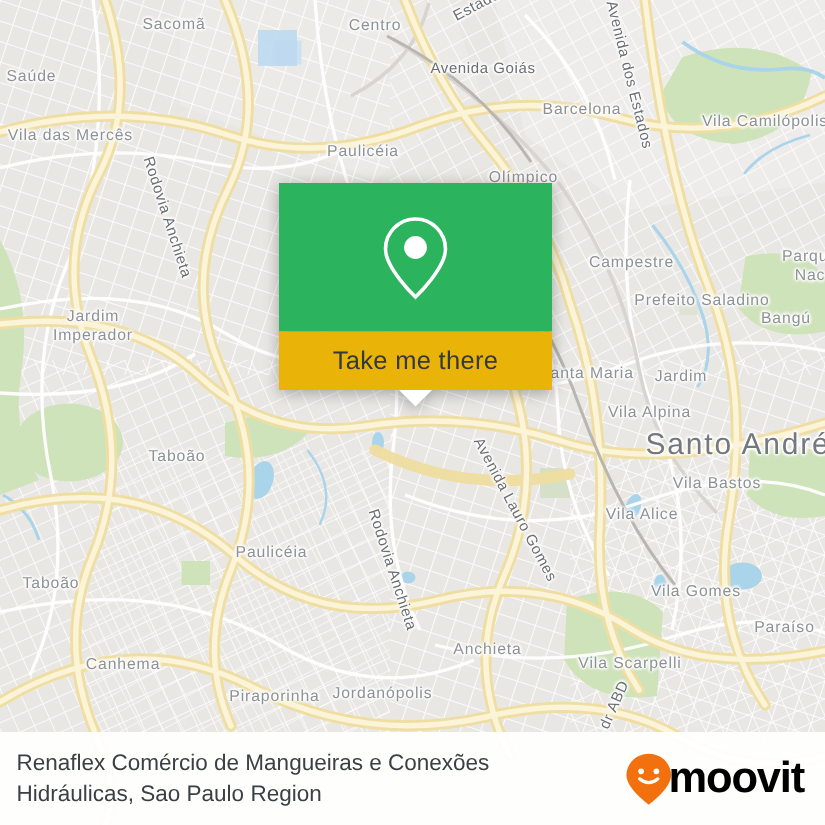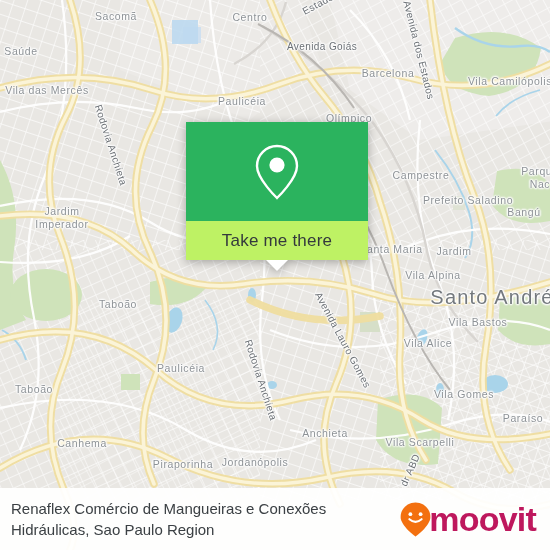--- a/index.html
+++ b/index.html
@@ -50,21 +50,21 @@
     filter: drop-shadow(0 2px 5px rgba(0,0,0,.30));
   }
   .popup-head {
     height: 99px;
     background: #2bb35e;
     display: flex;
     align-items: center;
     justify-content: center;
   }
   .popup-foot {
-    background: #bef264;
+    background: #eab308;
     height: 39px;
     display: flex;
     align-items: center;
     justify-content: center;
   }
   .popup-foot-label {
     color: #34393d;
     font-size: 17px;
     letter-spacing: .2px;
   }
@@ -113,23 +113,23 @@
     color: #3b4044;
     line-height: 1.42;
     max-width: 392px;
   }
   .brand {
     display: flex;
     align-items: center;
     flex: 0 0 auto;
   }
   .brand-word {
-    font-size: 34px;
+    font-size: 29px;
     font-weight: bold;
-    color: #be185d;
+    color: #000000;
     letter-spacing: -0.8px;
     margin-left: -3px;
     line-height: 1;
   }
 </style>
 </head>
 <body>
 
 <div id="root">
 

